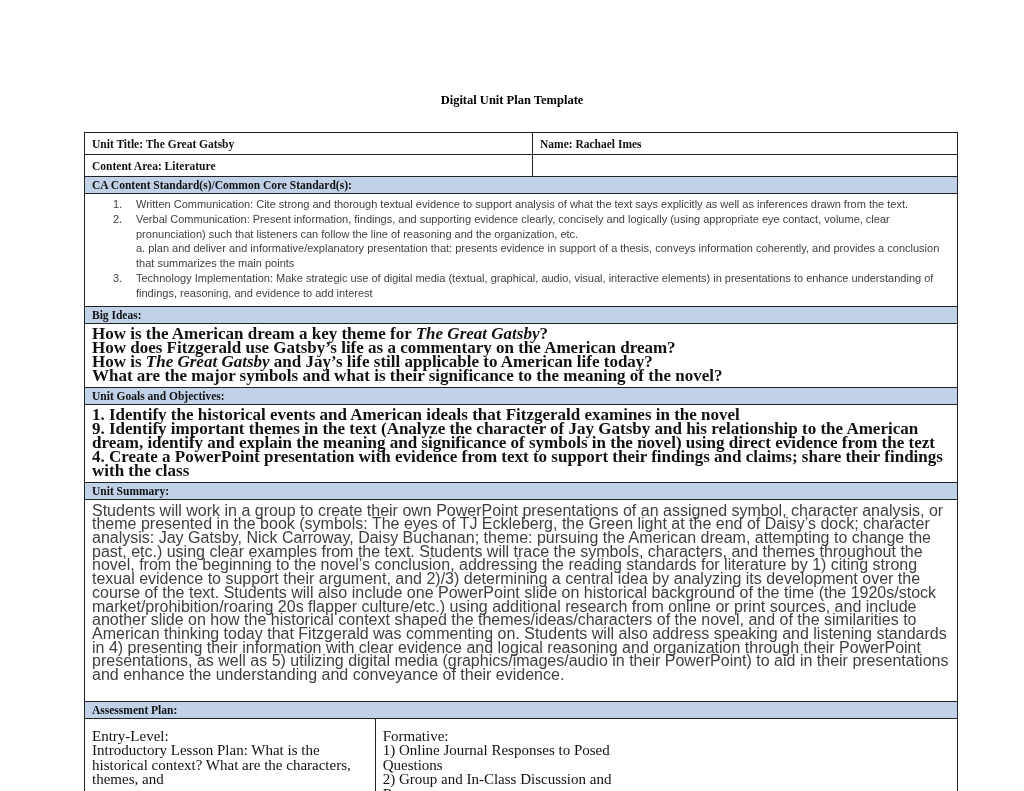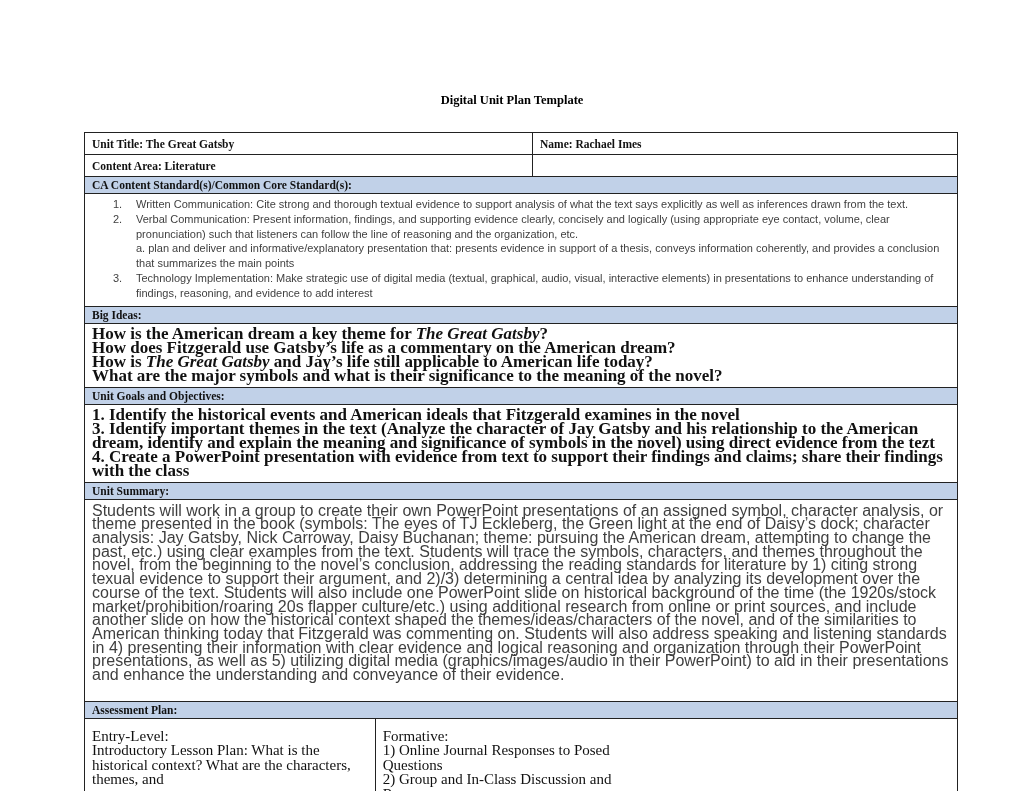--- a/index.html
+++ b/index.html
@@ -106,21 +106,21 @@
     <div><span>How is the American dream a key theme for </span><span class="ital">The Great Gatsby</span><span>?</span></div>
     <div><span>How does Fitzgerald use Gatsby’s life as a commentary on the American dream?</span></div>
     <div><span>How is </span><span class="ital">The Great Gatsby</span><span> and Jay’s life still applicable to American life today?</span></div>
     <div><span>What are the major symbols and what is their significance to the meaning of the novel?</span></div>
   </div>
 
   <div class="row hdr">Unit Goals and Objectives:</div>
 
   <div class="row serif-block">
     <div>1. Identify the historical events and American ideals that Fitzgerald examines in the novel</div>
-    <div>3. Identify important themes in the text (Analyze the character of Jay Gatsby and his relationship to the American dream, identify and explain the meaning and significance of symbols in the novel) using direct evidence from the tezt</div>
+    <div>9. Identify important themes in the text (Analyze the character of Jay Gatsby and his relationship to the American dream, identify and explain the meaning and significance of symbols in the novel) using direct evidence from the tezt</div>
     <div>4. Create a PowerPoint presentation with evidence from text to support their findings and claims; share their findings with the class</div>
   </div>
 
   <div class="row hdr">Unit Summary:</div>
 
   <div class="row summary-block">Students will work in a group to create their own PowerPoint presentations of an assigned symbol, character analysis, or theme presented in the book (symbols: The eyes of TJ Eckleberg, the Green light at the end of Daisy’s dock; character analysis: Jay Gatsby, Nick Carroway, Daisy Buchanan; theme: pursuing the American dream, attempting to change the past, etc.) using clear examples from the text.  Students will trace the symbols, characters, and themes throughout the novel, from the beginning to the novel’s conclusion, addressing the reading standards for literature by 1) citing strong texual evidence to support their argument, and 2)/3) determining a central idea by analyzing its development over the course of the text. Students will also include one PowerPoint slide on historical background of the time (the 1920s/stock market/prohibition/roaring 20s flapper culture/etc.) using additional research from online or print sources, and include another slide on how the historical context shaped the themes/ideas/characters of the novel, and of the similarities to American thinking today that Fitzgerald was commenting on.  Students will also address speaking and listening standards in 4) presenting their information with clear evidence and logical reasoning and organization through their PowerPoint presentations, as well as 5) utilizing digital media (graphics/images/audio in their PowerPoint) to aid in their presentations and enhance the understanding and conveyance of their evidence.</div>
 
   <div class="row hdr">Assessment Plan:</div>
 
   <div class="row assess-row">

